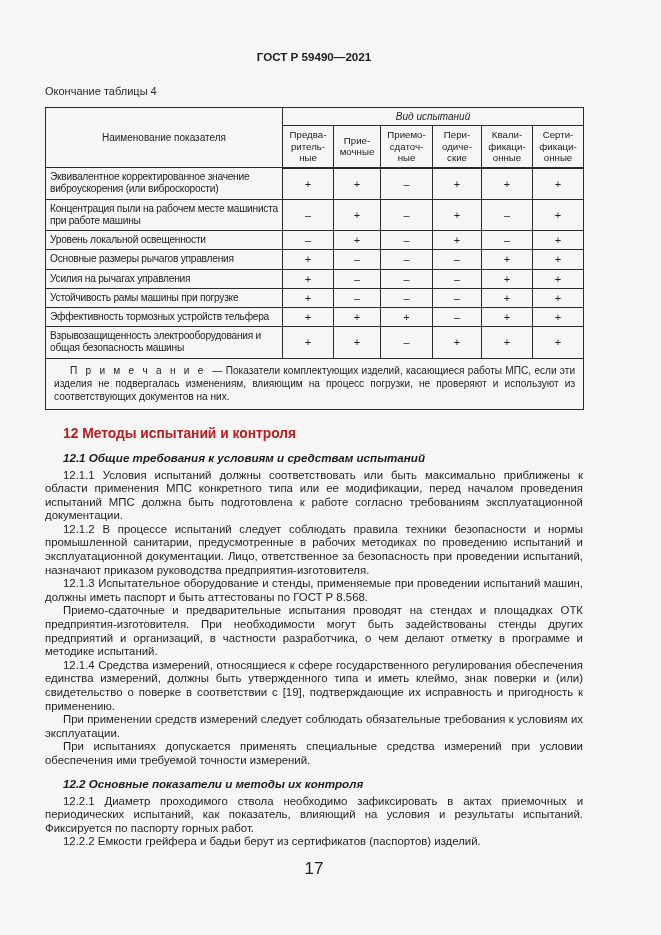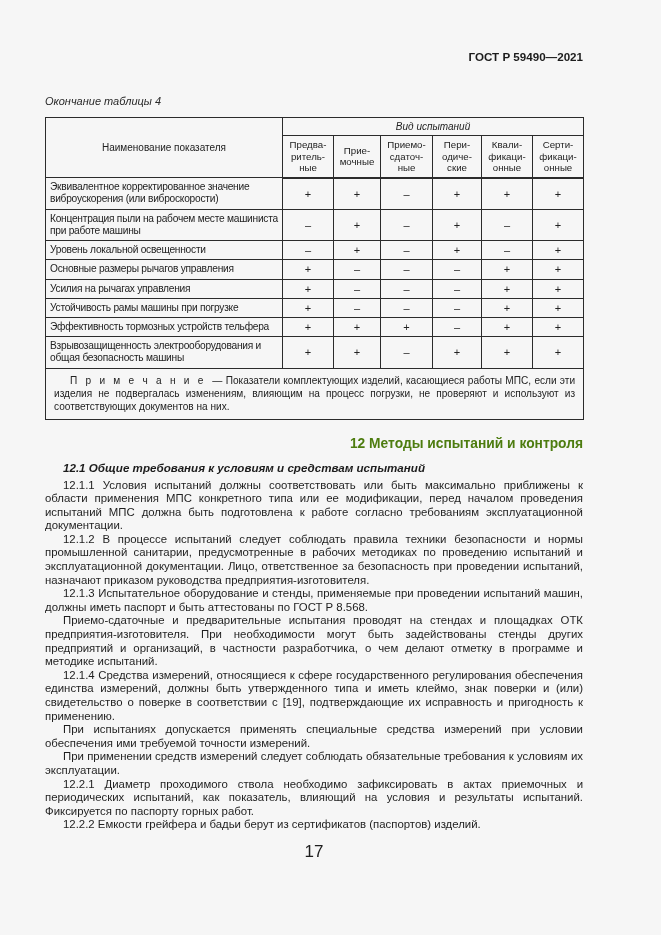--- a/index.html
+++ b/index.html
@@ -10,28 +10,27 @@
     background: #f6f6f6;
     font-family: "Liberation Sans", "DejaVu Sans", sans-serif;
     color: #222;
     position: relative;
     overflow: hidden;
   }
   .content {
     padding: 50px 78px 0 45px;
   }
   .doc-number {
-    text-align: right;
+    text-align: center;
     font-weight: bold;
     font-size: 11.6px;
     color: #1c1c1c;
   }
   .table-caption {
-    margin-top: 32px;
-    font-style: italic;
+    margin-top: 22px;
     font-size: 11px;
     color: #2a2a2a;
   }
   table.spec {
     margin-top: 10px;
     width: 538px;
     table-layout: fixed;
     border-collapse: collapse;
     border: 1.5px solid #2b2b2b;
     background: transparent;
@@ -81,24 +80,23 @@
     line-height: 13px;
     text-align: justify;
     text-indent: 16px;
     padding: 5px 8px 6px 8px;
     border-top: 1.5px solid #2b2b2b !important;
   }
   .note-label { letter-spacing: 2.5px; margin-top: 43px; }
   .h1 {
     font-size: 13.8px;
     font-weight: bold;
-    color: #4d7c0f;
+    color: #b91c1c;
     padding-left: 18px;
     margin: 16px 0 10px 0;
-    text-align: right;
   }
   .h2 {
     font-size: 11.6px;
     font-weight: bold;
     color: #1c1c1c;
     padding-left: 18px;
     margin: 9px 0 5px 0;
     font-style: italic;
   }
   .p {
@@ -238,20 +236,21 @@
     </tbody>
   </table>
 
   <div class="h1">12 Методы испытаний и контроля</div>
   <div class="h2">12.1 Общие требования к условиям и средствам испытаний</div>
   <p class="p">12.1.1 Условия испытаний должны соответствовать или быть максимально приближены к области применения МПС конкретного типа или ее модификации, перед началом проведения испытаний МПС должна быть подготовлена к работе согласно требованиям эксплуатационной документации.</p>
   <p class="p">12.1.2 В процессе испытаний следует соблюдать правила техники безопасности и нормы промышленной санитарии, предусмотренные в рабочих методиках по проведению испытаний и эксплуатационной документации. Лицо, ответственное за безопасность при проведении испытаний, назначают приказом руководства предприятия-изготовителя.</p>
   <p class="p">12.1.3 Испытательное оборудование и стенды, применяемые при проведении испытаний машин, должны иметь паспорт и быть аттестованы по ГОСТ Р 8.568.</p>
   <p class="p">Приемо-сдаточные и предварительные испытания проводят на стендах и площадках ОТК предприятия-изготовителя. При необходимости могут быть задействованы стенды других предприятий и организаций, в частности разработчика, о чем делают отметку в программе и методике испытаний.</p>
   <p class="p">12.1.4 Средства измерений, относящиеся к сфере государственного регулирования обеспечения единства измерений, должны быть утвержденного типа и иметь клеймо, знак поверки и (или) свидетельство о поверке в соответствии с [19], подтверждающие их исправность и пригодность к применению.</p>
+  <p class="p">При применении средств измерений следует соблюдать обязательные требования к условиям их эксплуатации.</p>
   <p class="p">При испытаниях допускается применять специальные средства измерений при условии обеспечения ими требуемой точности измерений.</p>
-  <p class="p">При применении средств измерений следует соблюдать обязательные требования к условиям их эксплуатации.</p>
+  <div class="h2">12.2 Основные показатели и методы их контроля</div>
   <p class="p">12.2.1 Диаметр проходимого ствола необходимо зафиксировать в актах приемочных и периодических испытаний, как показатель, влияющий на условия и результаты испытаний. Фиксируется по паспорту горных работ.</p>
   <p class="p">12.2.2 Емкости грейфера и бадьи берут из сертификатов (паспортов) изделий.</p>
 
   <div class="page-number">17</div>
 
 </div>
 
 </body></html>

